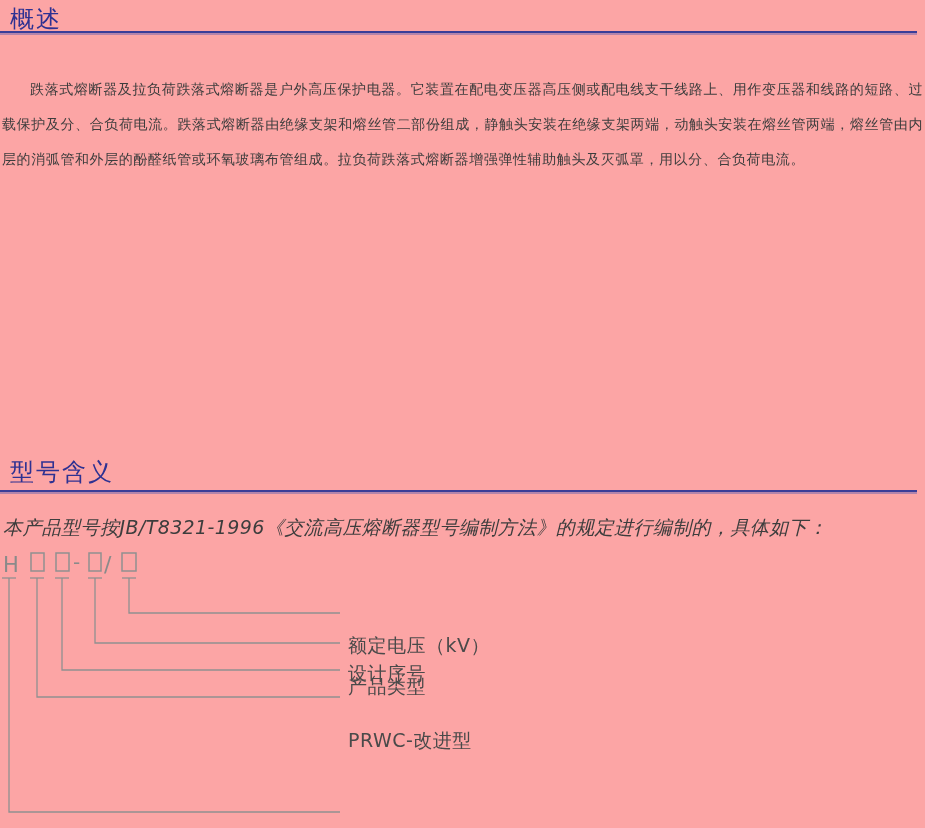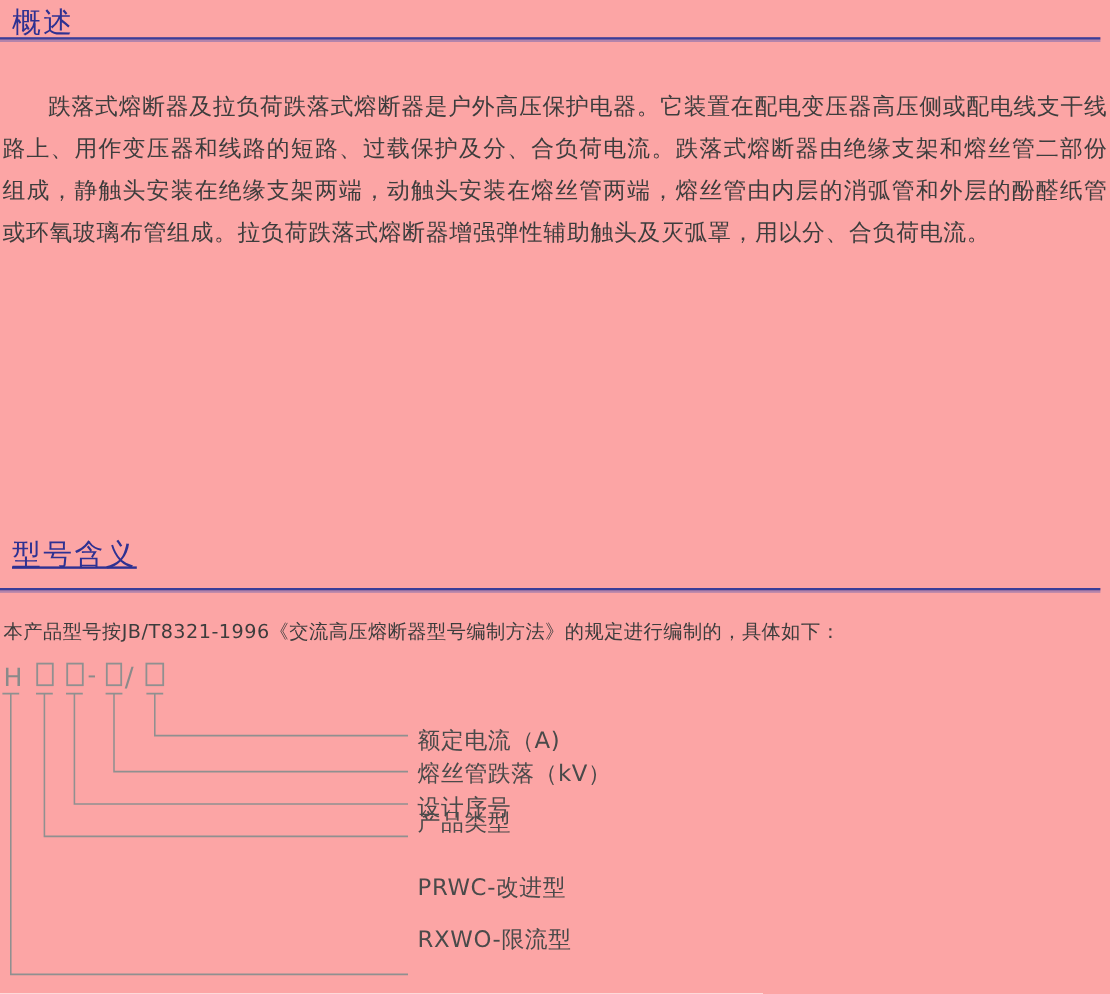--- a/index.html
+++ b/index.html
@@ -15,58 +15,59 @@
   .section-title {
     position: absolute;
     left: 10px;
     font-size: 24px;
     font-weight: 500;
     color: #2e3192;
     letter-spacing: 2px;
     white-space: nowrap;
   }
   .title-overview { top: 3px; }
-  .title-model { top: 446px; text-decoration: underline; }
+  .title-model { top: 456px; }
   .section-rule {
     position: absolute;
     left: 0;
     width: 917px;
     height: 2px;
     background: #3a3d98;
     box-shadow: 0 2px 0 rgba(90, 94, 180, 0.45);
   }
   .rule-overview { top: 31px; }
   .rule-model { top: 490px; }
   
   .para {
     position: absolute;
     left: 2px;
     width: 921px;
     margin: 0;
-    font-size: 19px;
+    font-size: 14px;
     line-height: 35px;
     letter-spacing: 0.6px;
     color: #3d3d3d;
     text-align: justify;
     text-indent: 2em;
     font-family: Liberation Serif, serif;
   }
   .para-1 { top: 72px; }
   .para-2 { top: 227px; }
   .intro-line {
     position: absolute;
     top: 510px;
     left: 3px;
     width: 920px;
     margin: 0;
-    font-size: 16px;
+    font-size: 19px;
     line-height: 34px;
     letter-spacing: 0.4px;
     color: #3d3d3d;
     text-indent: 0;
+    font-style: italic;
   }
   
   .diagram {
     position: absolute;
     top: 548px;
     left: 0;
     width: 925px;
     height: 280px;
   }
   .diagram svg { position: absolute; top: 0; left: 0; }
@@ -130,21 +131,19 @@
 
       <g fill="none" stroke="#909090" stroke-width="1.3">
         <polyline points="129,30 129,65 340,65"></polyline>
         <polyline points="95,30 95,95 340,95"></polyline>
         <polyline points="62,30 62,122 340,122"></polyline>
         <polyline points="37,30 37,149 340,149"></polyline>
         <polyline points="9,30 9,264 340,264"></polyline>
       </g>
     </svg>
 
-    <div class="diagram-label lbl-0">额定电流（A)</div>
-    <div class="diagram-label lbl-1">熔丝管跌落（kV）</div>
+    <div class="diagram-label lbl-1">额定电压（kV）</div>
     <div class="diagram-label lbl-2">设计序号</div>
     <div class="diagram-label lbl-3">产品类型</div>
     <div class="diagram-label lbl-5">PRWC-改进型</div>
-    <div class="diagram-label lbl-6">RXWO-限流型</div>
   </div>
 
 </div>
 
 </body></html>

